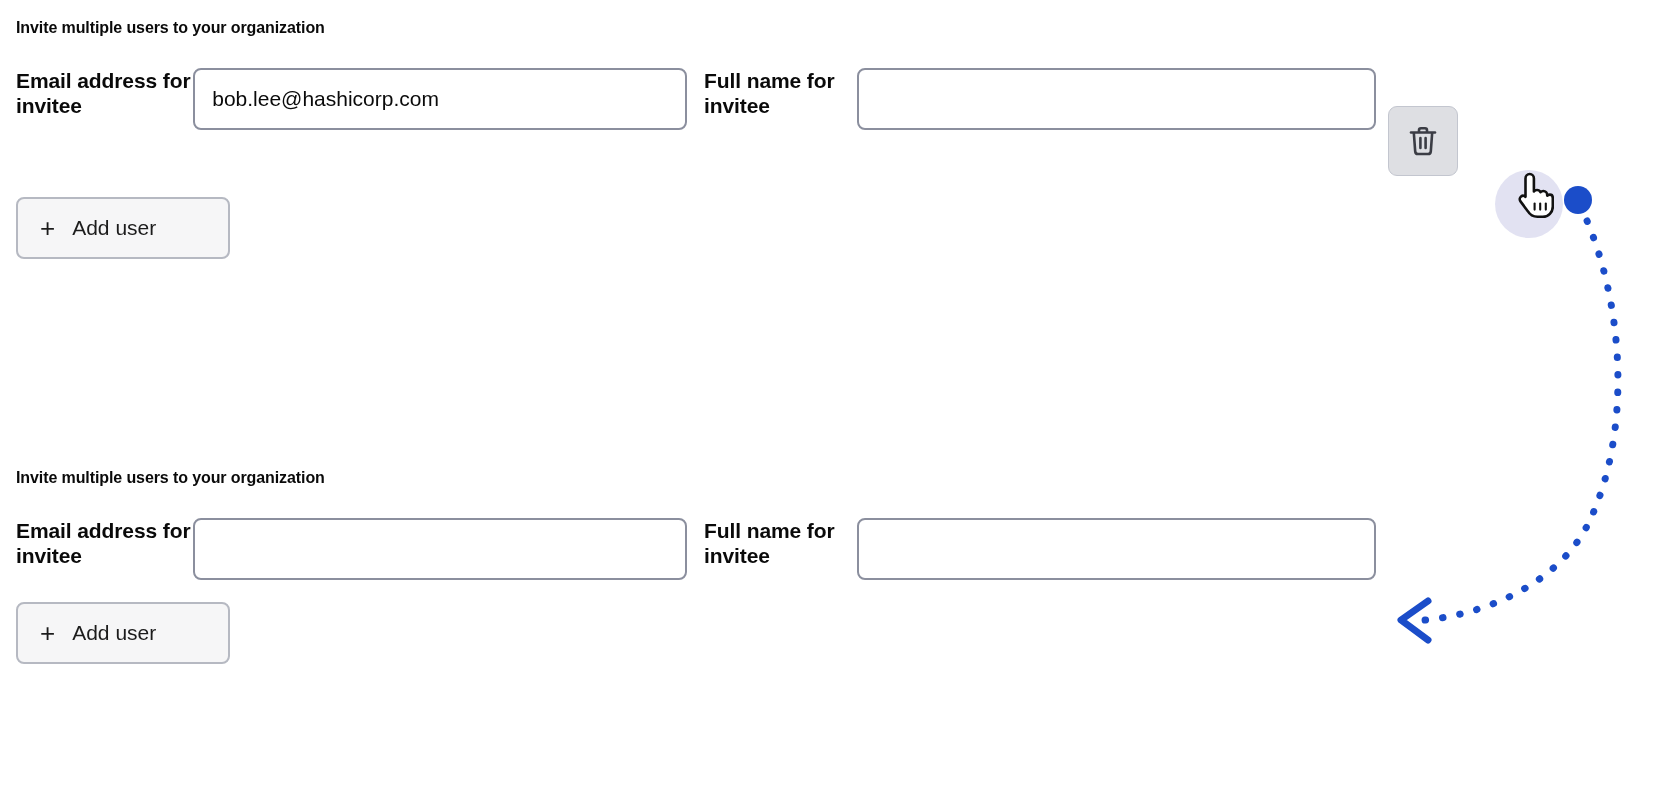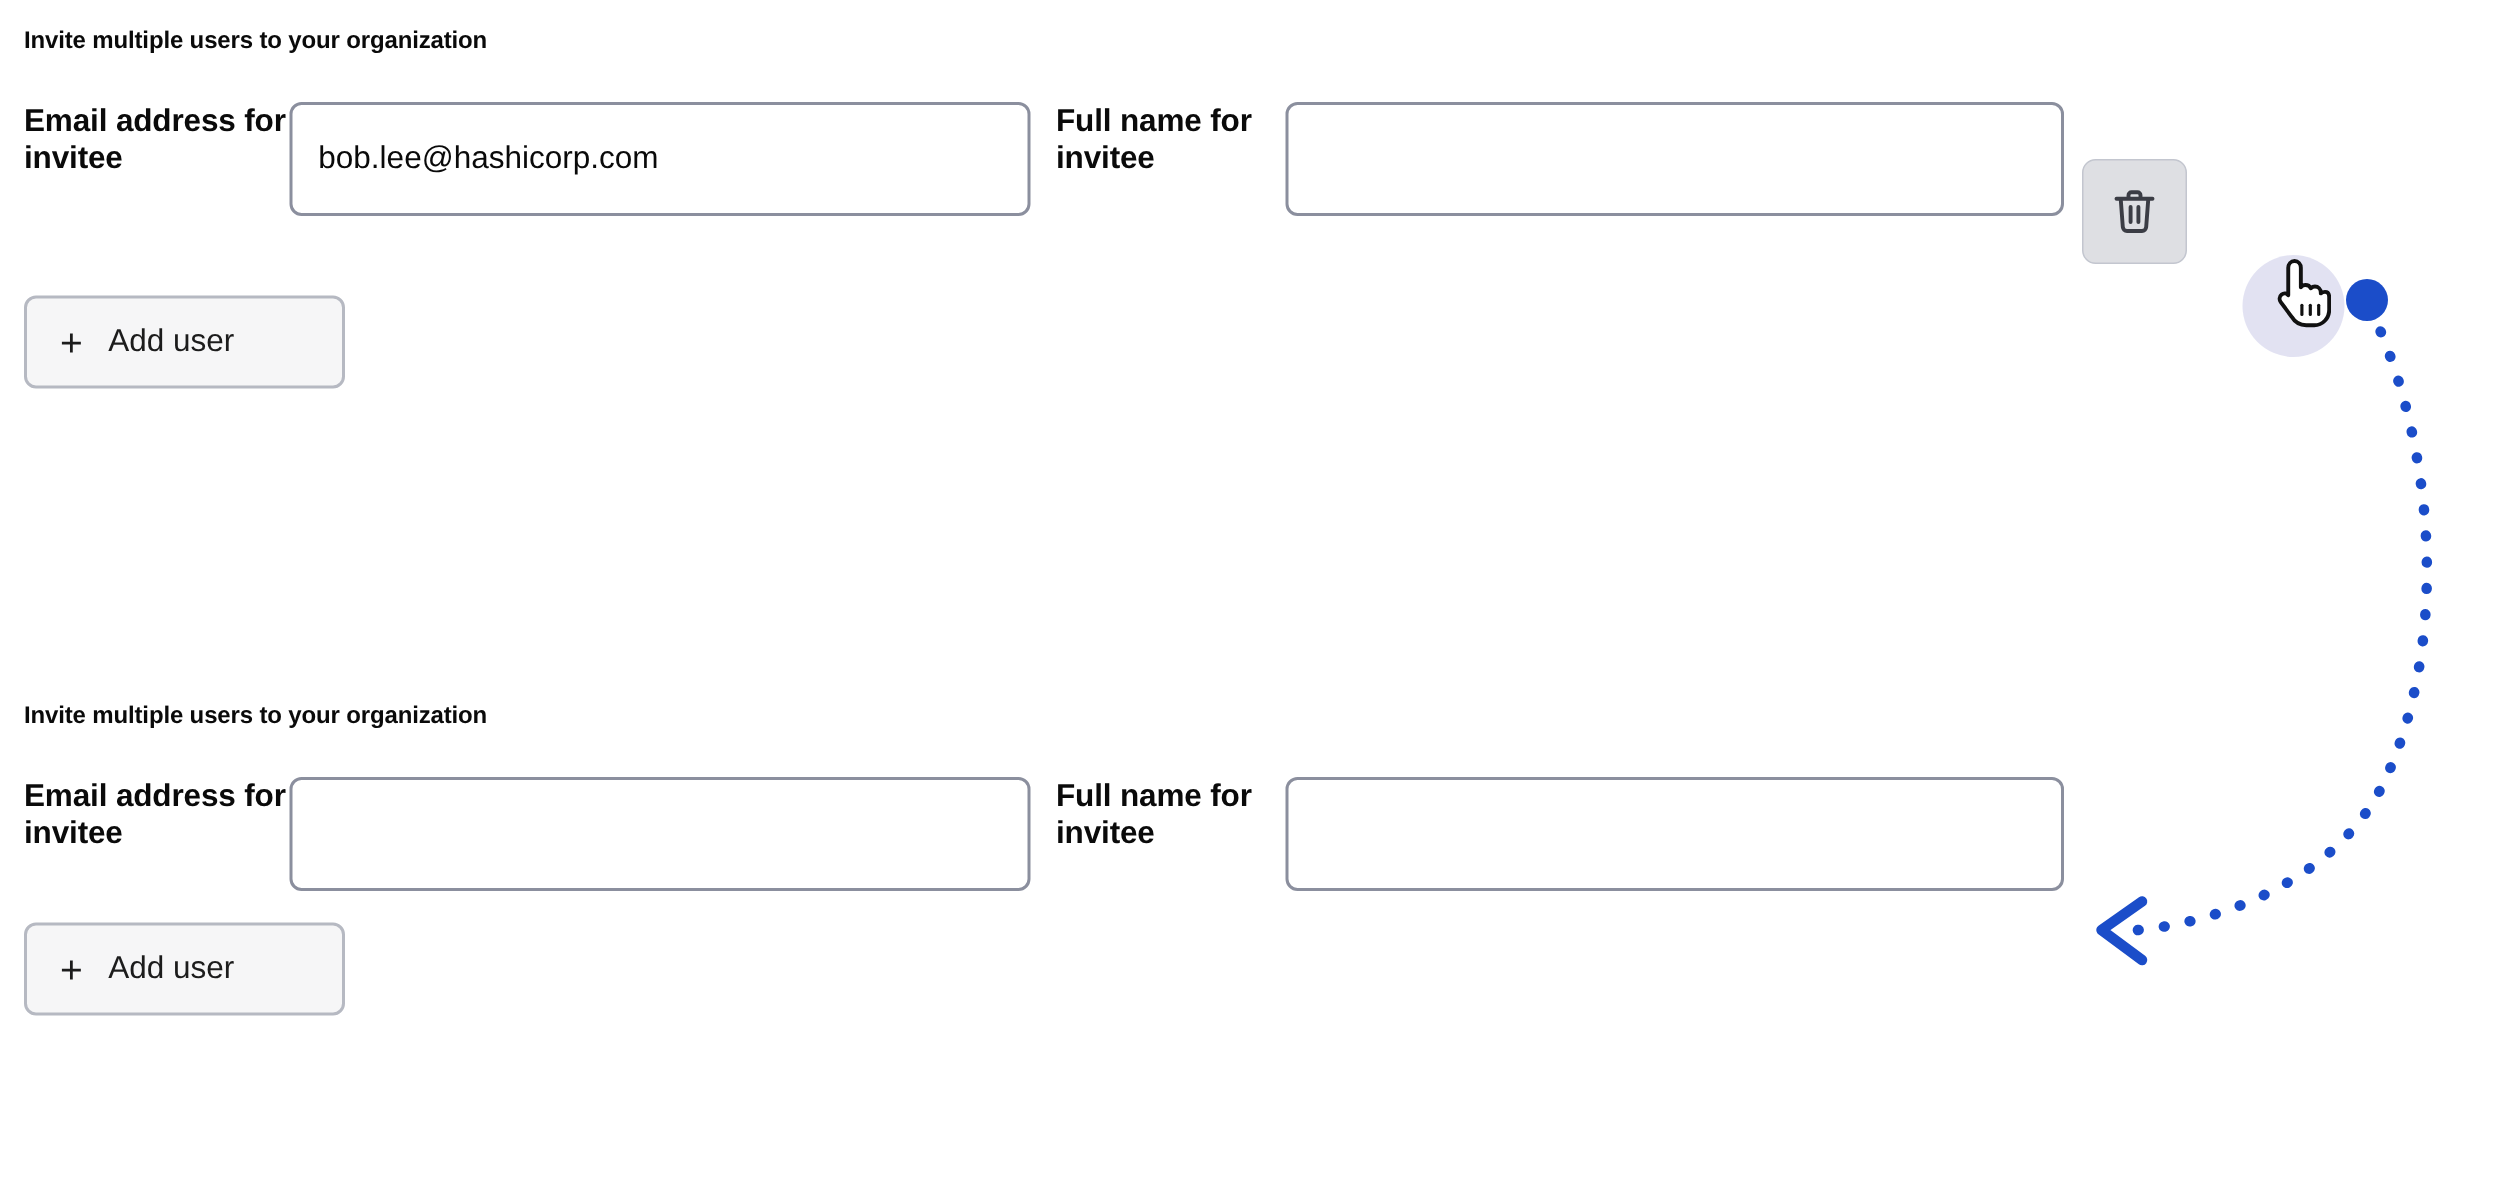--- a/index.html
+++ b/index.html
@@ -57,21 +57,21 @@
     font-weight: bold;
     color: #0a0a0a;
     letter-spacing: -0.1px;
     line-height: 25px;
     margin-bottom: 13px;
   }
 
   .text-input {
     box-sizing: border-box;
     width: 100%;
-    height: 76px;
+    height: 62px;
     border: 2px solid #8b8f9e;
     border-radius: 8px;
     background: #ffffff;
     padding: 0 17px;
     font-family: "Liberation Sans", sans-serif;
     font-size: 21px;
     color: #0a0a0a;
     outline: none;
   }
   .text-input::placeholder { color: #8b8f9e; }

